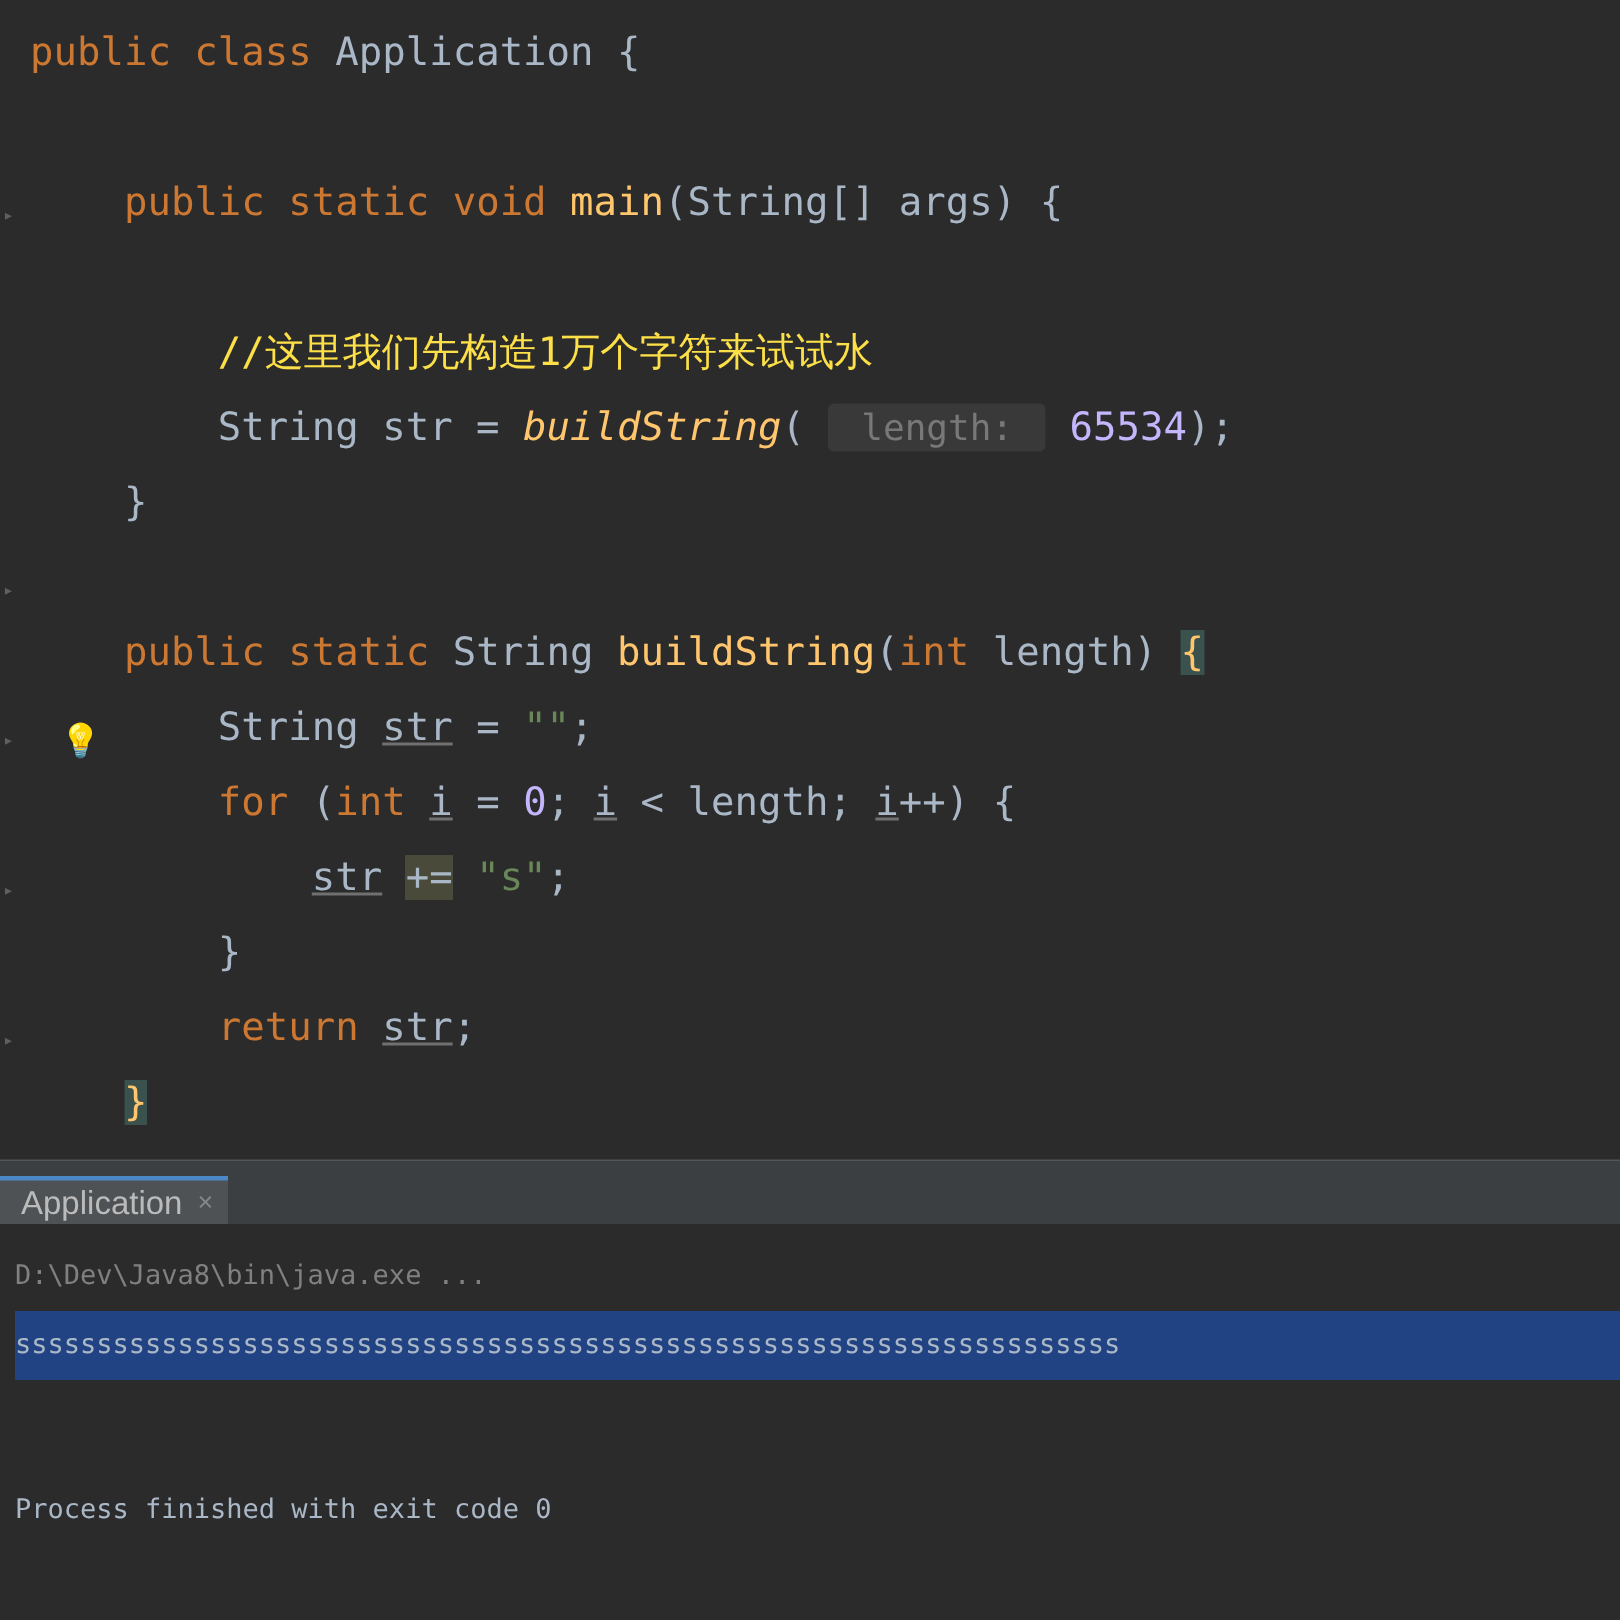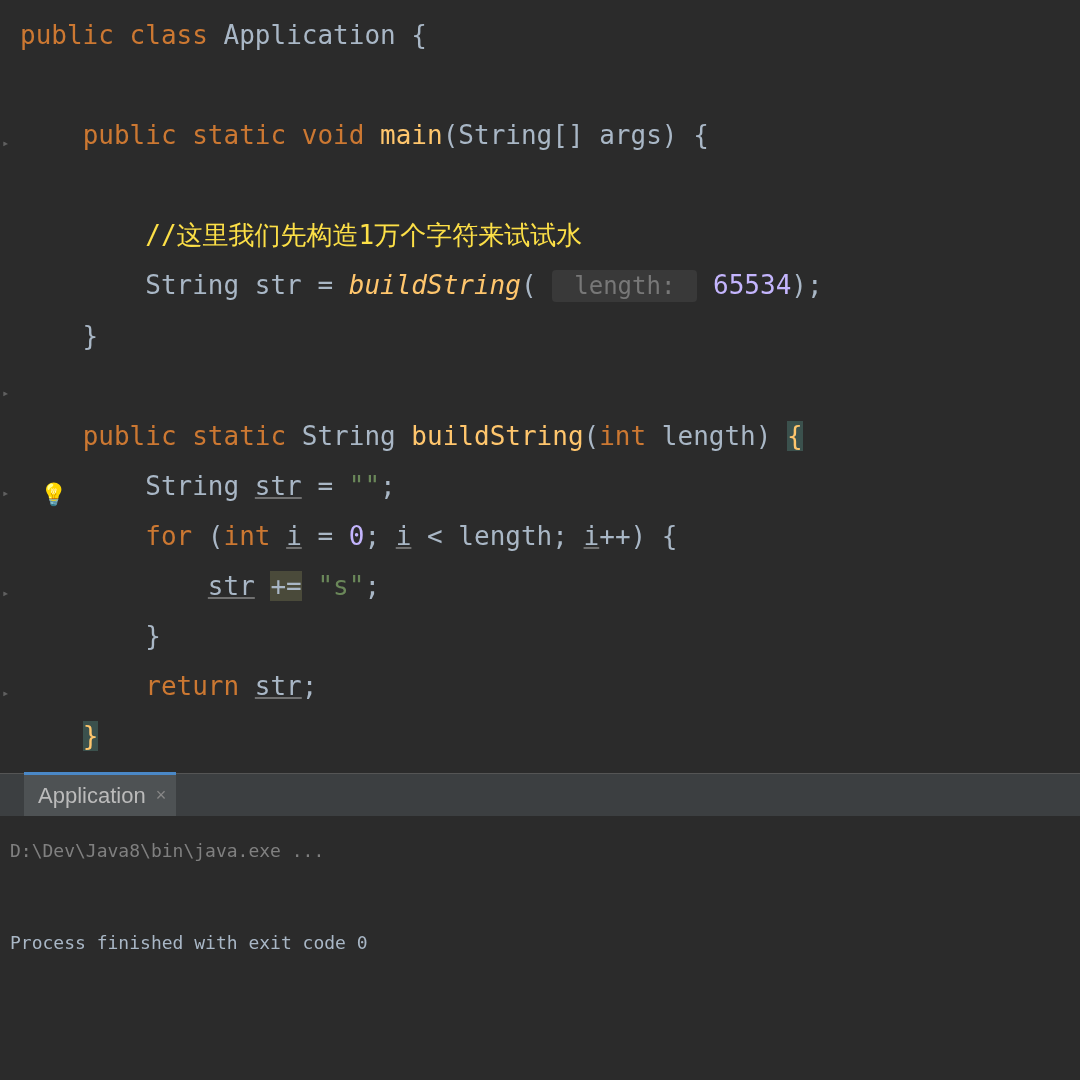--- a/index.html
+++ b/index.html
@@ -73,31 +73,30 @@
       background: #2b2b2b;
       border-top: 1px solid #555;
     }
     .tab-bar {
       height: 42px;
       background: #3c3f41;
       display: flex;
       align-items: flex-end;
     }
     .tab {
-      height: 44px;
+      height: 32px;
       background: #4e5254;
       padding: 0 10px 0 14px;
       display: flex;
       align-items: center;
       font-family: Arial, sans-serif;
       font-size: 22px;
       color: #bbbbbb;
       border-top: 3px solid #4a88c7;
       gap: 10px;
-      margin-left: 24px;
     }
     .tab-close {
       color: #888;
       font-size: 18px;
       cursor: pointer;
     }
     .console-output {
       padding: 12px 10px;
       font-size: 18px;
       line-height: 46px;
@@ -149,16 +148,17 @@
 
 <div class="console-panel">
   <div class="tab-bar">
     <div class="tab">
       <span>Application</span>
       <span class="tab-close">×</span>
     </div>
   </div>
   <div class="console-output">
     <div class="console-line console-path">D:\Dev\Java8\bin\java.exe ...</div>
+    <div class="console-line"><span class="highlight-selection">ssssssssssssssssssssssssssssssssssssssssssssssssssssssssssssssssssss</span></div>
     <div class="console-line"> </div>
     <div class="console-line">Process finished with exit code 0</div>
   </div>
 </div>
 
 </body></html>

